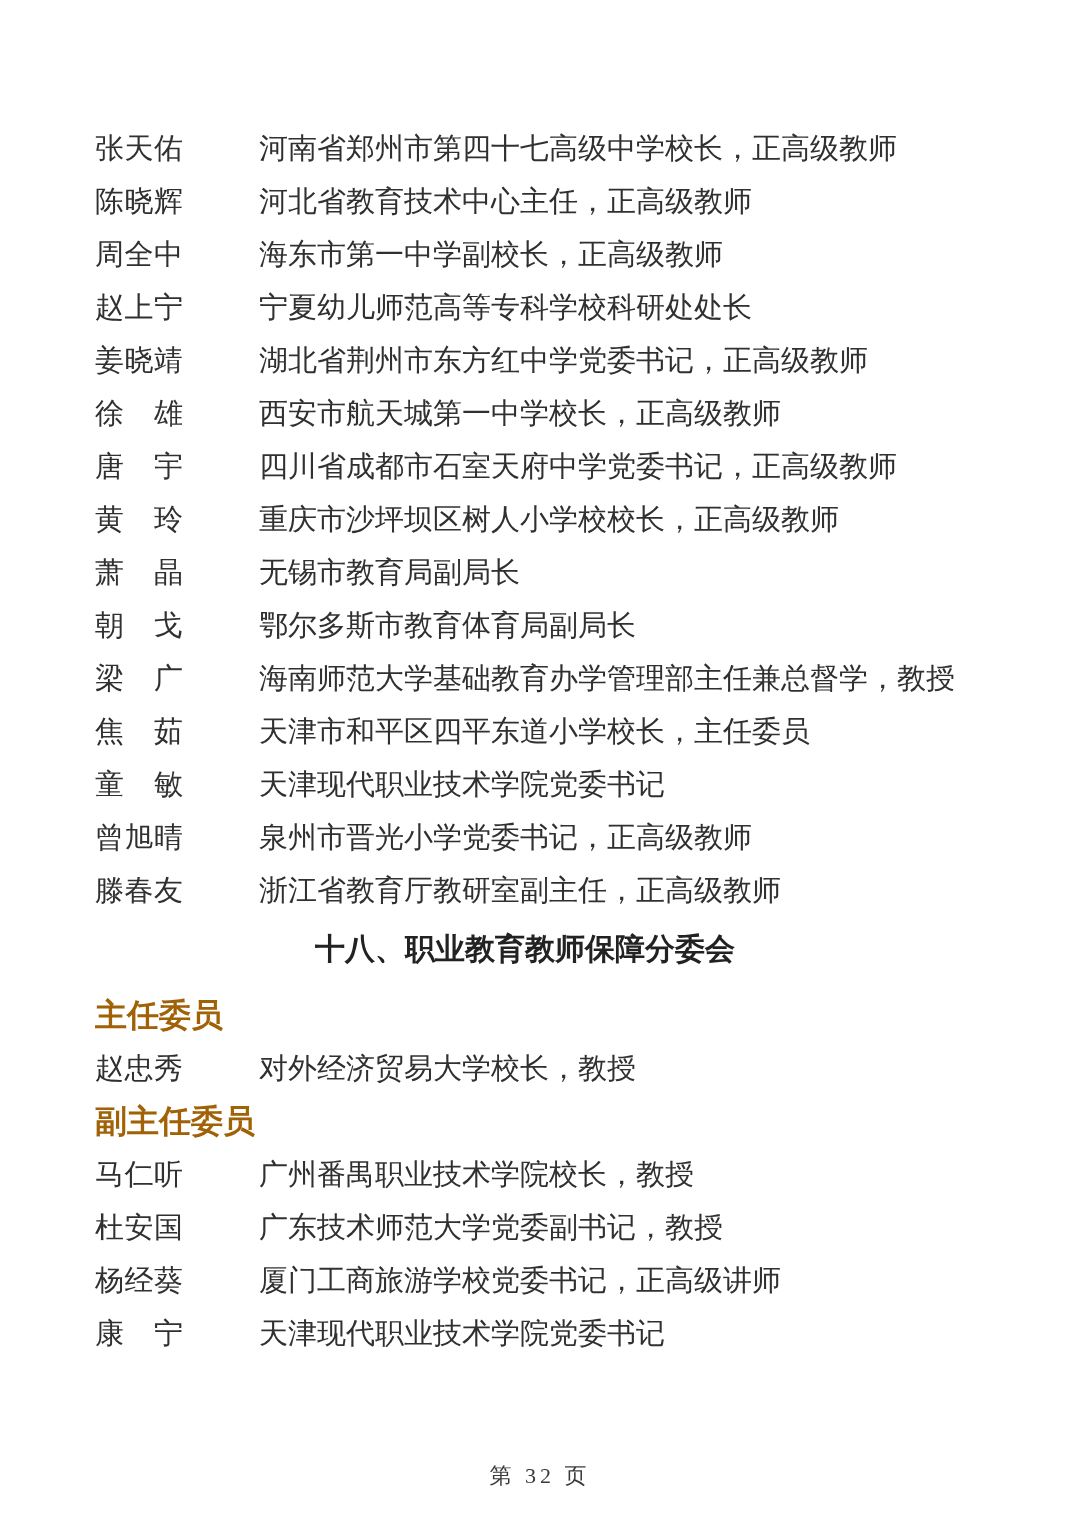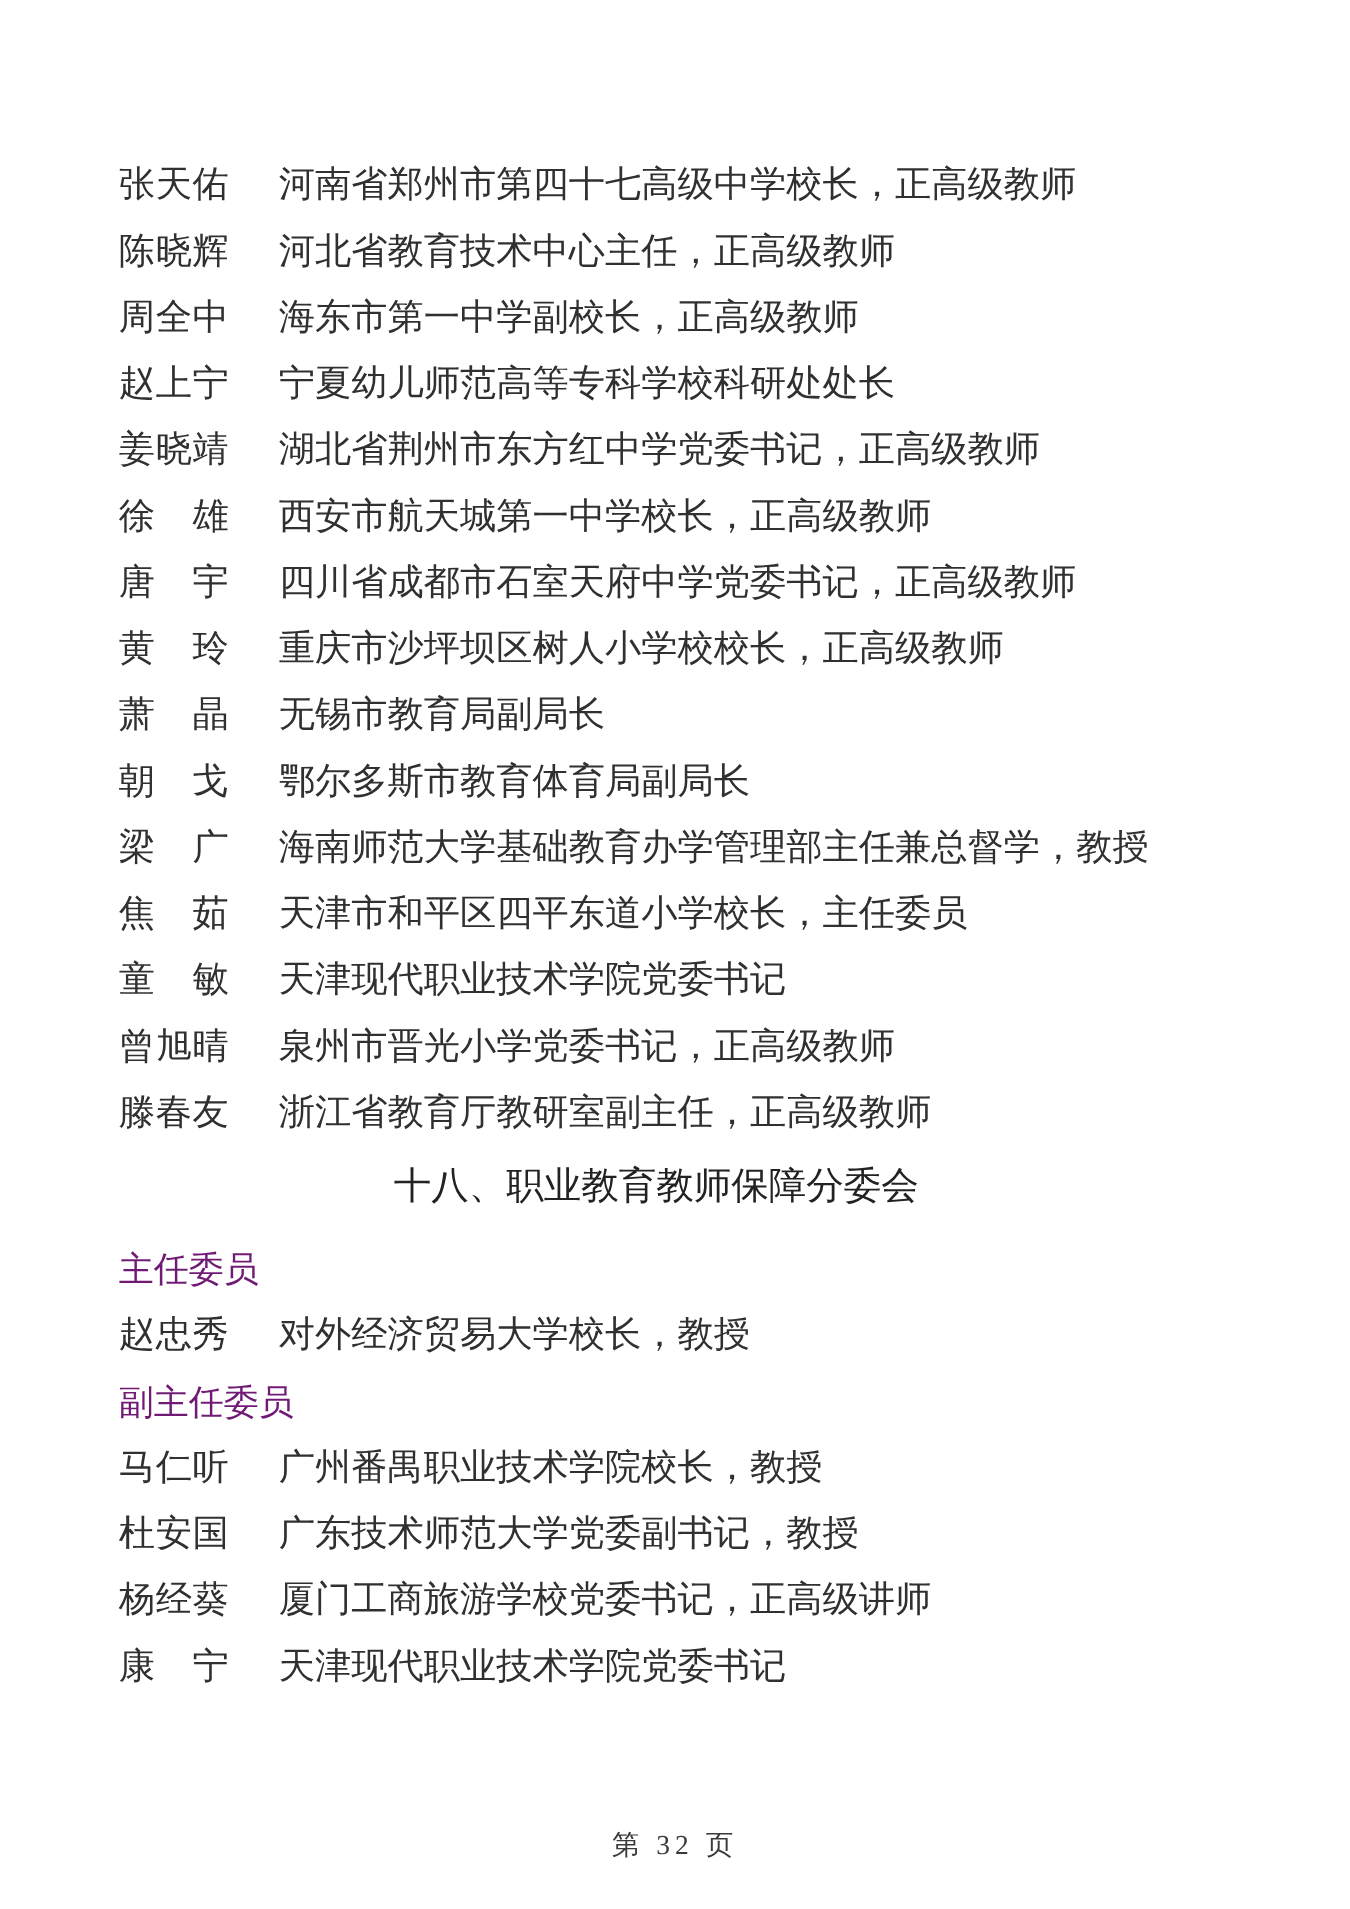--- a/index.html
+++ b/index.html
@@ -29,41 +29,41 @@
     display: flex;
   }
   .name {
     display: inline-block;
     width: 88px;
     text-align: justify;
     text-align-last: justify;
     flex: 0 0 88px;
   }
   .desc {
-    margin-left: 40px;
+    margin-left: 76px;
   }
   .section-heading {
     height: 53px;
     line-height: 53px;
     margin-top: 5px;
     text-align: center;
     font-family: "Liberation Sans", "DejaVu Sans", sans-serif;
-    font-weight: normal;
+    font-weight: bold;
     font-size: 30px;
     color: #222222;
     
     margin-left: -65px;
   }
   .role-label {
     height: 53px;
     line-height: 53px;
     font-family: "Liberation Sans", "DejaVu Sans", sans-serif;
-    font-weight: normal;
-    font-size: 28px;
-    color: #701a75;
+    font-weight: bold;
+    font-size: 32px;
+    color: #a16207;
   }
   .role-label.first {
     margin-top: 14px;
   }
   .footer {
     position: absolute;
     left: 0;
     width: 1080px;
     bottom: 36px;
     text-align: center;

